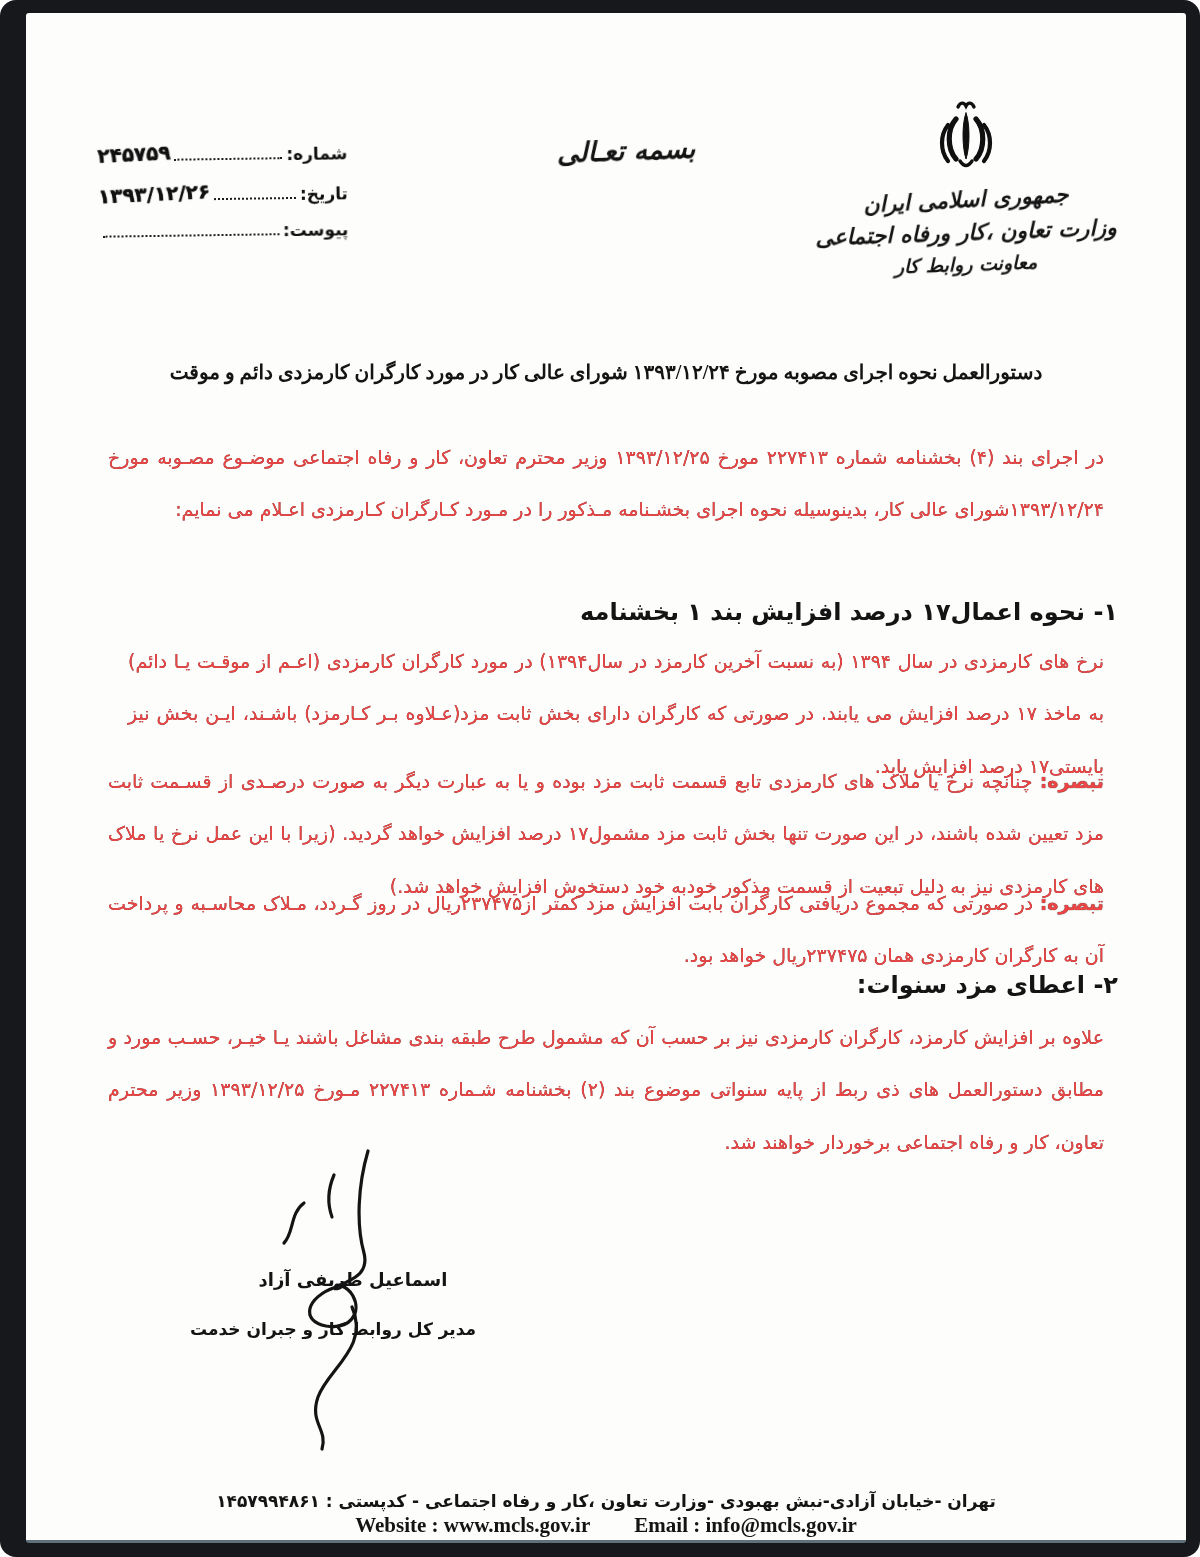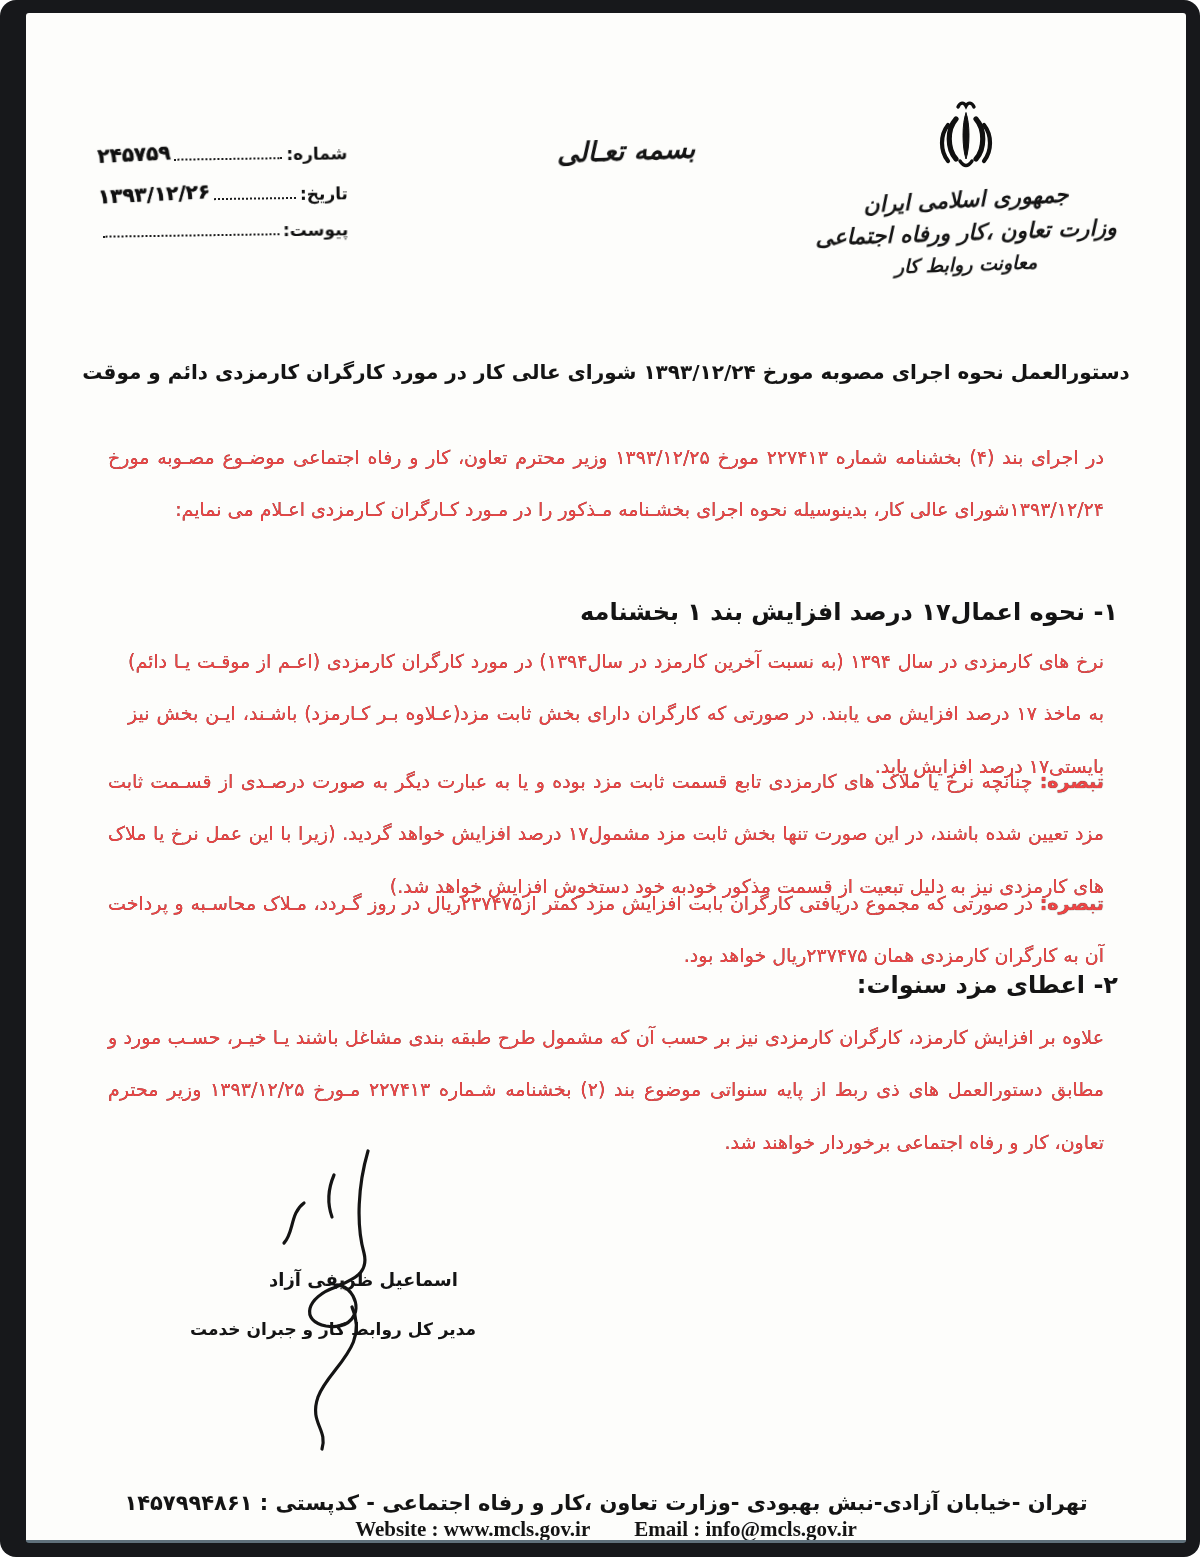--- a/index.html
+++ b/index.html
@@ -33,21 +33,21 @@
   .letterhead {
     position:absolute; left:770px; top:86px; width:340px; text-align:center; direction:rtl;
   }
   .emblem { display:block; margin:0 auto 10px auto; }
   .lh-country  { font-size:22px; font-weight:bold; font-style:italic; transform:rotate(-3deg); filter:blur(0.3px); margin-bottom:8px; }
   .lh-ministry { font-size:22px; font-weight:bold; font-style:italic; transform:rotate(-2deg); filter:blur(0.3px); margin-bottom:8px; white-space:nowrap; }
   .lh-dept     { font-size:19px; font-weight:bold; font-style:italic; transform:rotate(-2deg); filter:blur(0.3px); }
   
   .doc-title {
     position:absolute; top:347px; left:0; right:0; text-align:center;
-    direction:rtl; font-size:20px; font-weight:bold; filter:blur(0.2px);
+    direction:rtl; font-size:20px; font-weight:bold; filter:blur(0.2px);font-family:Liberation Serif, serif;
   }
   .para {
     position:absolute; left:82px; right:82px; direction:rtl; text-align:justify;
     font-size:19px; line-height:2.75; color:#ef4444; text-shadow:0 0 0.5px #333;
   }
   .para .bold-lead { font-weight:bold; text-shadow:0 0 1px #000; }
   .heading {
     position:absolute; right:68px; direction:rtl; font-size:24px; font-weight:bold;
     filter:blur(0.2px);
   }
@@ -55,31 +55,31 @@
   #hd1     { top:585px; }
   #body1   { top:622px;margin-left:20px; }
   #note1   { top:742px; }
   #note2   { top:864px; }
   #hd2     { top:958px;margin-left:29px; }
   #body2   { top:998px; }
   
   .signature { position:absolute; left:180px; top:1128px; width:310px; height:310px; }
   .signature svg { position:absolute; left:0; top:0; pointer-events:none; }
   .sig-name {
-    position:absolute; left:42px; top:128px; width:210px; text-align:right;
+    position:absolute; left:42px; top:128px; width:210px; text-align:center;
     direction:rtl; font-size:18px; font-weight:bold; filter:blur(0.3px);
   }
   .sig-role {
     position:absolute; left:0px; top:178px; width:270px; text-align:center;
     direction:rtl; font-size:17px; font-weight:bold; filter:blur(0.3px); white-space:nowrap;
   }
   
   .page-footer { position:absolute; left:0; right:0; top:1478px; text-align:center; }
   .footer-address {
-    direction:rtl; font-size:21px; font-weight:bold; filter:blur(0.2px); margin-bottom:2px;
+    direction:rtl; font-size:17px; font-weight:bold; filter:blur(0.2px); margin-bottom:2px;
   }
   .footer-web {
     font-family:Liberation Serif, serif; font-weight:bold; font-size:21px; direction:ltr;
   }
   .footer-web .gap { display:inline-block; width:34px; }
 </style>
 </head>
 <body>
 
 <div class="frame">

